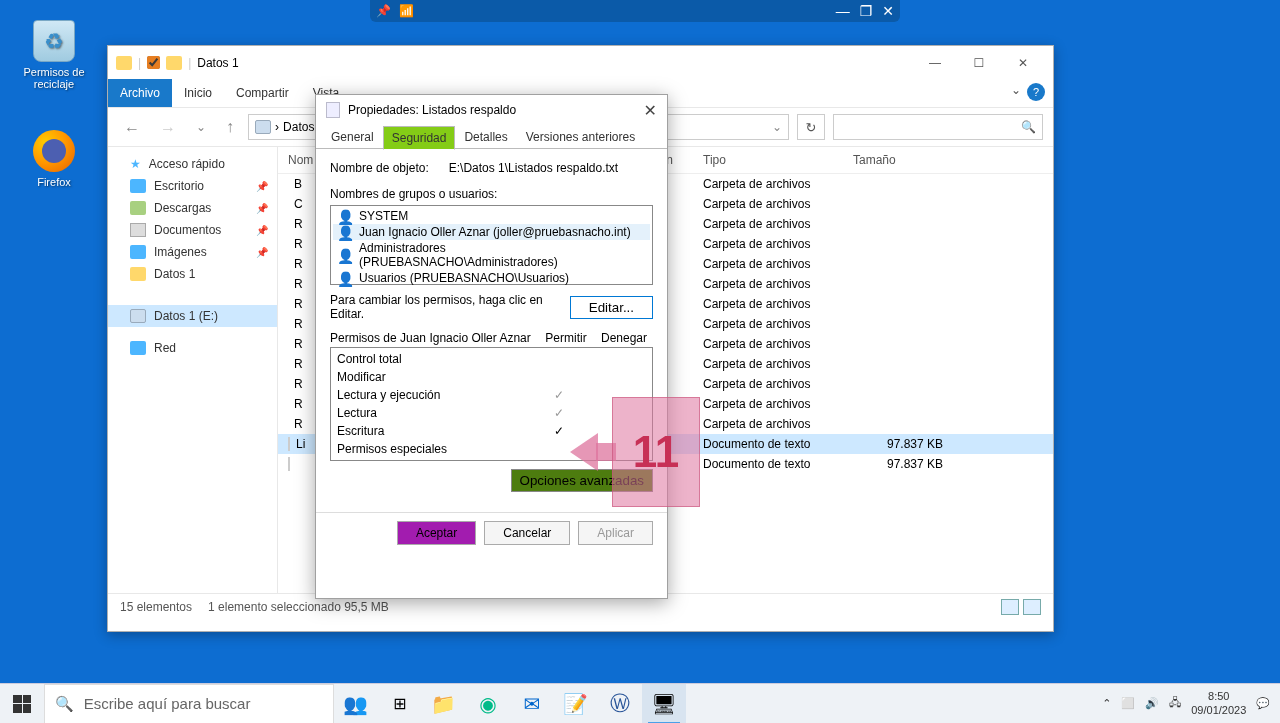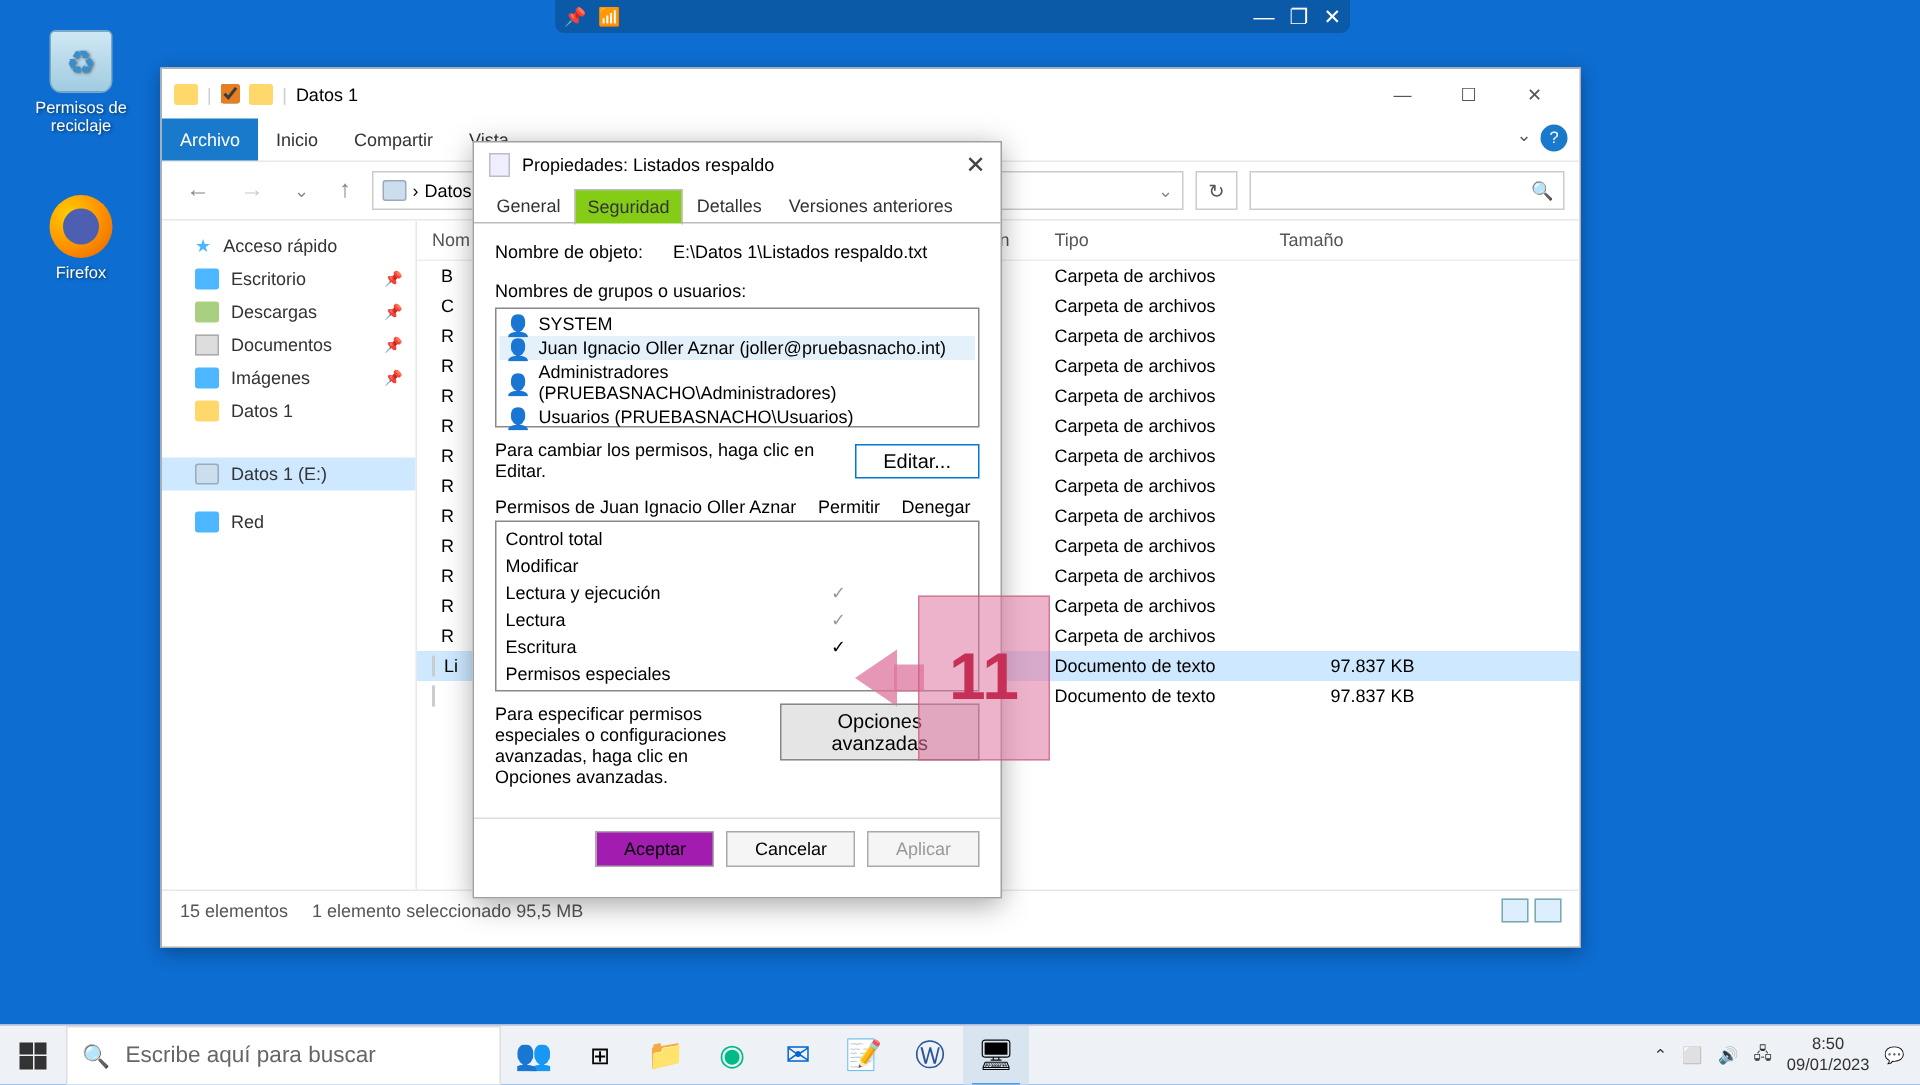--- a/index.html
+++ b/index.html
@@ -86,21 +86,21 @@
 .edit-btn { margin-left: auto; border: 1px solid #0078d4; padding: 3px 18px; background: #fff; }
 .perms-header { display: flex; padding: 2px 0; }
 .perms-header .ph-name { flex: 1; }
 .perms-header .ph-col { width: 58px; text-align: center; }
 .perms-box { border: 1px solid #888; padding: 2px 6px; }
 .perm-row { display: flex; padding: 2px 0; }
 .perm-row .pname { flex: 1; }
 .perm-row .pcol { width: 58px; text-align: center; color: #999; }
 .perm-row .pcol.dark { color: #000; }
 .adv-row { display: flex; padding: 8px 0; gap: 10px; align-items: flex-start; }
-.adv-btn { margin-left: auto; border: 1px solid #888; padding: 3px 24px; background: #e5e5e5; }
+.adv-btn { margin-left: auto; border: 1px solid #888; padding: 3px 8px; background: #4d7c0f; }
 .btn-row { display: flex; gap: 8px; justify-content: flex-end; padding: 8px 14px; border-top: 1px solid #ddd; margin-top: 4px; }
 .btn-row button { border: 1px solid #aaa; padding: 4px 18px; background: #f5f5f5; font-size: 12px; }
 .btn-row button.accept { background: #a21caf; }
 .btn-row button.disabled { color: #999; }
 
 
 .annotation { position: absolute; left: 570px; top: 397px; width: 130px; height: 132px; }
 .anno-box { position: absolute; right: 0; top: 0; width: 88px; height: 110px; background: rgba(222,116,158,0.55); border: 1px solid rgba(200,80,120,0.6); display: flex; align-items: center; justify-content: center; }
 .anno-arrow { position: absolute; left: 0; top: 26px; width: 48px; height: 58px; }
 .anno-arrow::before { content: ""; position: absolute; left: 0; top: 10px; border-top: 19px solid transparent; border-bottom: 19px solid transparent; border-right: 28px solid rgba(222,116,158,0.75); }
@@ -408,21 +408,20 @@
           <div class="pcol dark">✓</div>
           <div class="pcol"></div>
         </div>
         <div class="perm-row">
           <div class="pname">Permisos especiales</div>
           <div class="pcol"></div>
           <div class="pcol"></div>
         </div>
       </div>
     <div class="adv-row">
-      <span style="max-width:180px">Para especificar permisos especiales o configuraciones avanzadas, haga clic en Opciones avanzadas.</span>
       <button class="adv-btn">Opciones avanzadas</button>
     </div>
   </div>
   <div class="btn-row">
     <button class="accept">Aceptar</button>
     <button>Cancelar</button>
     <button class="disabled">Aplicar</button>
   </div>
 </div>
 

